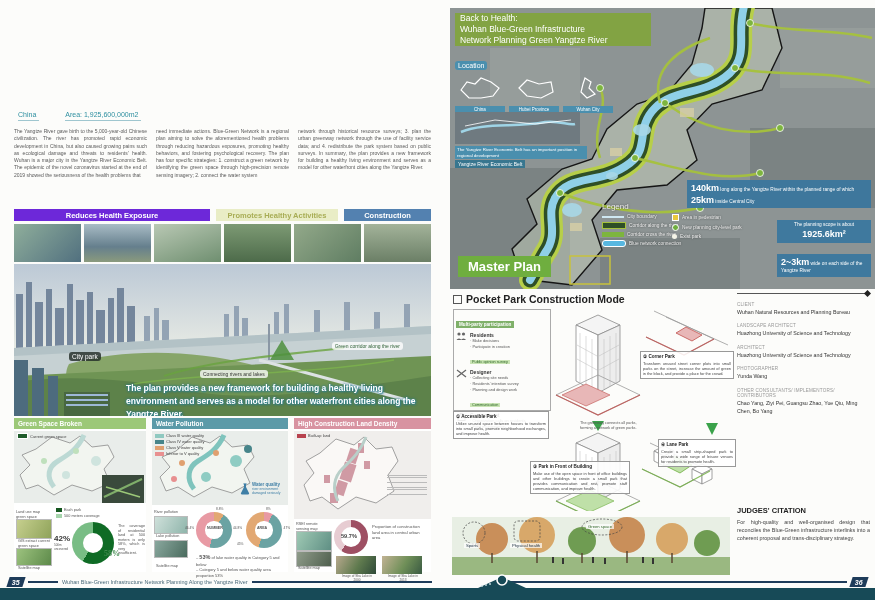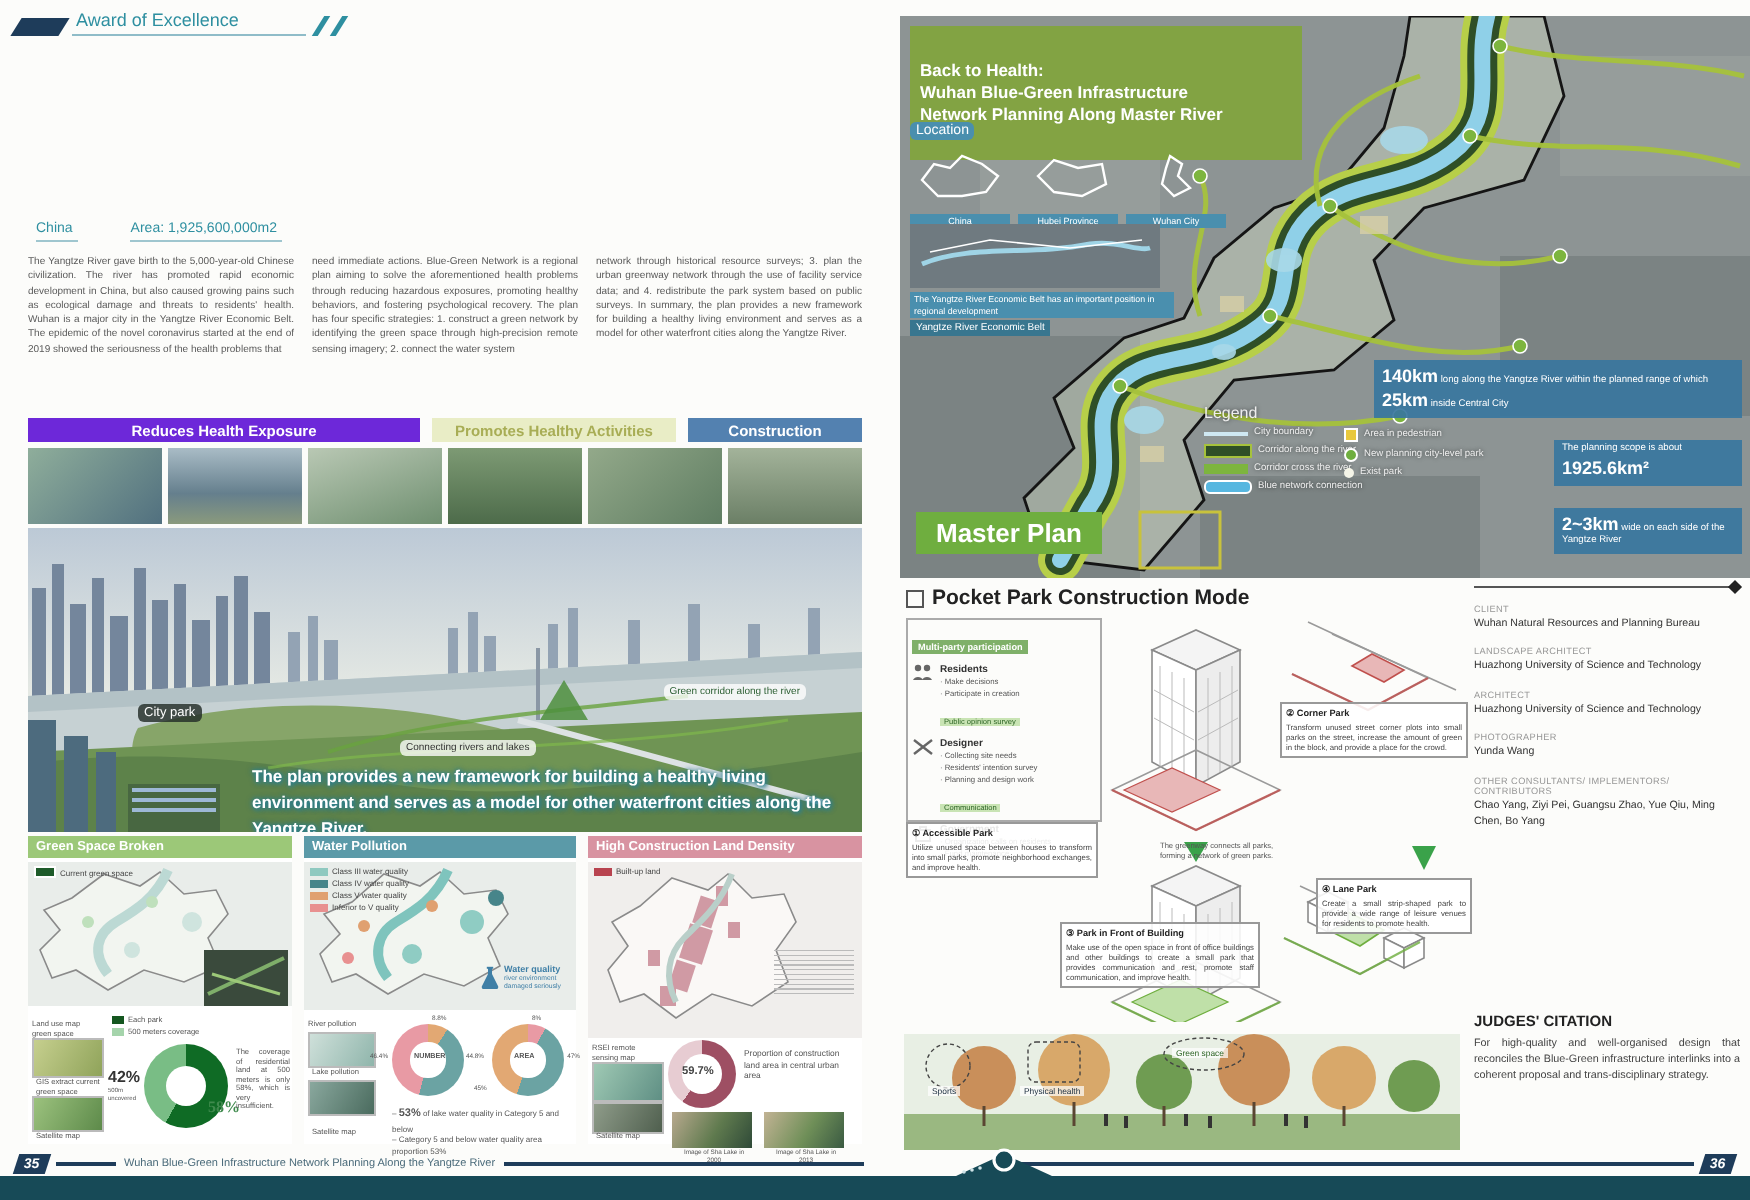--- a/index.html
+++ b/index.html
@@ -39,21 +39,21 @@
   .mini-lbl{font-size:3.8px;color:#555;line-height:1.2;}
   .blob{background:#dfe5df;border:0.5px solid #bbb;}
   .footer-row{display:flex;align-items:center;gap:4px;}
   .badge{width:16px;height:10px;background:#1e3c5a;transform:skewX(-18deg);display:flex;
          align-items:center;justify-content:center;}
   .badge span{color:#fff;font-size:7px;font-weight:bold;font-style:italic;transform:skewX(18deg);}
   .fline{height:2px;background:#1e3c5a;}
   
   .rmap{left:450px;top:8px;width:425px;height:281px;background:#8d9494;overflow:hidden;}
   .gbanner{position:absolute;left:5px;top:5px;width:186px;background:rgba(130,164,62,.94);color:#fff;
-           font-size:8.5px;font-weight:bold;line-height:1.3;padding:17px 5px;}
+           font-size:8.5px;font-weight:normal;line-height:1.3;padding:0 5px;}
   .bluechip{background:#4a8fae;color:#fff;}
   .callout{position:absolute;background:rgba(56,118,158,.92);color:#fff;padding:2px 4px;font-size:4.8px;
            line-height:1.35;}
   .callout b{font-size:9px;font-weight:bold;}
   .leg-line{display:flex;align-items:center;gap:3px;margin-bottom:3px;font-size:4.8px;color:#eee;
             text-shadow:0 0 2px rgba(0,0,0,.6);}
   .pocket-note{position:absolute;background:rgba(255,255,255,.88);border:0.5px solid #999;padding:2px;
                font-size:3.9px;line-height:1.3;color:#444;text-align:justify;}
   .pocket-note b{display:block;font-size:4.6px;color:#222;margin-bottom:1px;}
   .cred-lbl{font-size:4.6px;color:#979797;letter-spacing:.2px;margin-bottom:1px;line-height:1.3;}
@@ -61,26 +61,20 @@
   .ppl-line{font-size:3.9px;color:#555;line-height:1.45;}
   .ppl-name{font-size:5px;font-weight:bold;color:#333;}
   .ppl-tag{display:inline-block;background:#c9e4b4;color:#2f6627;font-size:3.8px;padding:0 2px;margin:1px 0;}
   .band{left:0;top:588px;width:875px;height:12px;background:#174a57;}
 </style>
 </head>
 <body>
 
 <div class="sheet">
 
-  <div class="abs award">
-    <div class="award-block"></div>
-    <div class="award-text">Award of Excellence</div>
-    <div class="award-slash"></div>
-    <div class="award-slash"></div>
-  </div>
 
 
   <div class="abs meta">
     <span>China</span>
     <span>Area: 1,925,600,000m2</span>
   </div>
 
   <div class="abs intro">
     <div>The Yangtze River gave birth to the 5,000-year-old Chinese civilization. The river has promoted rapid economic development in China, but also caused growing pains such as ecological damage and threats to residents' health. Wuhan is a major city in the Yangtze River Economic Belt. The epidemic of the novel coronavirus started at the end of 2019 showed the seriousness of the health problems that</div>
     <div>need immediate actions. Blue-Green Network is a regional plan aiming to solve the aforementioned health problems through reducing hazardous exposures, promoting healthy behaviors, and fostering psychological recovery. The plan has four specific strategies: 1. construct a green network by identifying the green space through high-precision remote sensing imagery; 2. connect the water system</div>
@@ -369,21 +363,21 @@
         <rect x="230" y="100" width="14" height="9"></rect>
           <rect x="160" y="140" width="12" height="8"></rect>
         <rect x="120" y="215" width="12" height="8"></rect>
       </g>
       <rect x="120" y="248" width="40" height="28" fill="none" stroke="#c8c23c" stroke-width="1.5"></rect>
     </svg>
 
     <div class="gbanner">
       <div>Back to Health:</div>
       <div>Wuhan Blue-Green Infrastructure</div>
-      <div>Network Planning Along Master River</div>
+      <div>Network Planning Green Yangtze River</div>
     </div>
 
     <div class="chip bluechip" style="left:5px;top:53px;font-size:7px;">Location</div>
 
     <div class="abs" style="left:5px;top:66px;width:158px;display:flex;gap:4px;">
       <div style="flex:1;">
         <svg width="50" height="28" viewBox="0 0 50 28">
             <path d="M6,16 L12,8 L20,10 L26,4 L36,8 L44,14 L38,22 L26,24 L14,24 Z" fill="none" stroke="#fff" stroke-width="1.2"></path>
           </svg>
         <div class="bluechip" style="font-size:4.5px;text-align:center;padding:1px 0;">China</div>
@@ -443,21 +437,21 @@
         </div>
       <div class="leg-line">
           <span style="width:5px;height:5px;border-radius:50%;background:#f5f5e8;"></span>
           <span>Exist park</span>
         </div>
     </div>
 
     <div class="callout" style="right:4px;top:172px;width:176px;">
       <b>140km</b><span> long along the Yangtze River within the planned range of which </span><b>25km</b><span> inside Central City</span>
     </div>
-    <div class="callout" style="right:4px;top:212px;width:86px;text-align:left;">
+    <div class="callout" style="right:4px;top:212px;width:86px;text-align:center;">
       <span>The planning scope is about</span><br><b>1925.6km²</b>
     </div>
     <div class="callout" style="right:4px;top:246px;width:86px;">
       <b>2~3km</b><span> wide on each side of the Yangtze River</span>
     </div>
   </div>
 
   <div class="abs" style="left:450px;top:293px;width:282px;height:290px;">
     <div class="abs" style="left:3px;top:0;display:flex;align-items:center;gap:4px;">
       <span style="width:7px;height:7px;border:1.6px solid #555;display:inline-block;"></span>

